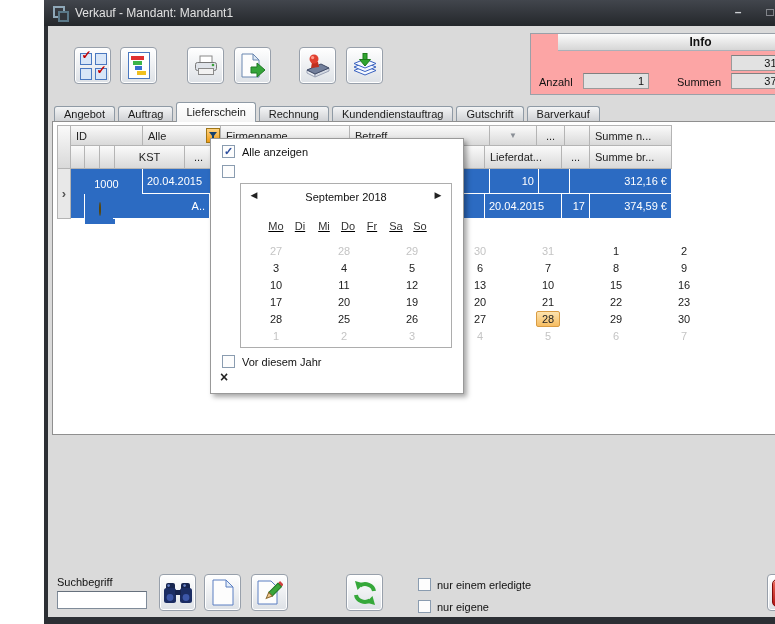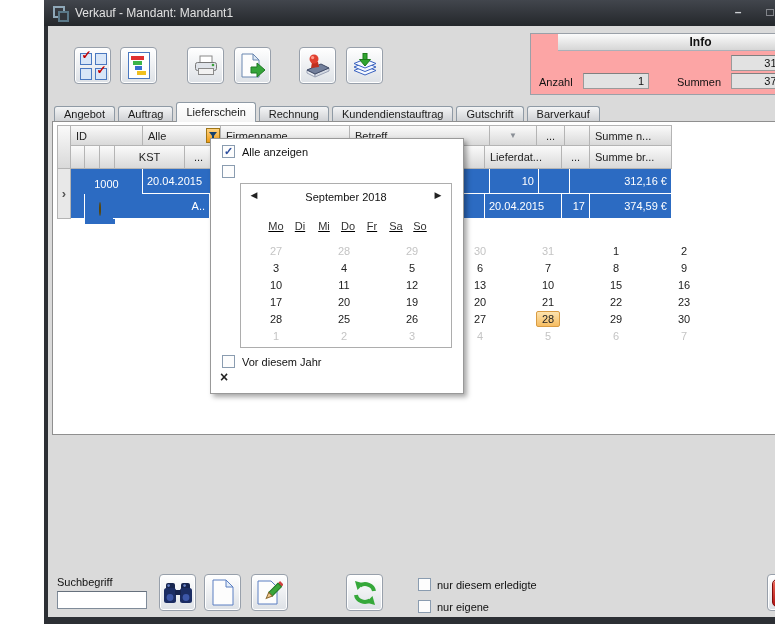--- a/index.html
+++ b/index.html
@@ -317,21 +317,21 @@
     </div>
     <div class="btn" style="left:298px;top:548px;">
       <svg width="26" height="26">
         <path d="M22 11 A 9 8 0 0 0 8 5.5" fill="none" stroke="#35a83a" stroke-width="4"></path>
         <polygon points="3,1 12,3.5 5.5,10" fill="#35a83a"></polygon>
         <path d="M4 15 A 9 8 0 0 0 18 20.5" fill="none" stroke="#35a83a" stroke-width="4"></path>
         <polygon points="23,25 14,22.5 20.5,16" fill="#35a83a"></polygon>
       </svg>
     </div>
     <div class="cbox" style="left:370px;top:552px;"></div>
-    <div class="clabel" style="left:389px;top:553px;">nur diesem erledigte</div>
+    <div class="clabel" style="left:389px;top:553px;">nur einem erledigte</div>
     <div class="cbox" style="left:370px;top:574px;"></div>
     <div class="clabel" style="left:389px;top:575px;">nur eigene</div>
     <div class="btn" style="left:719px;top:548px;">
       <div class="redx">×</div>
     </div>
 
   </div>
 </div>
 
 </body></html>

